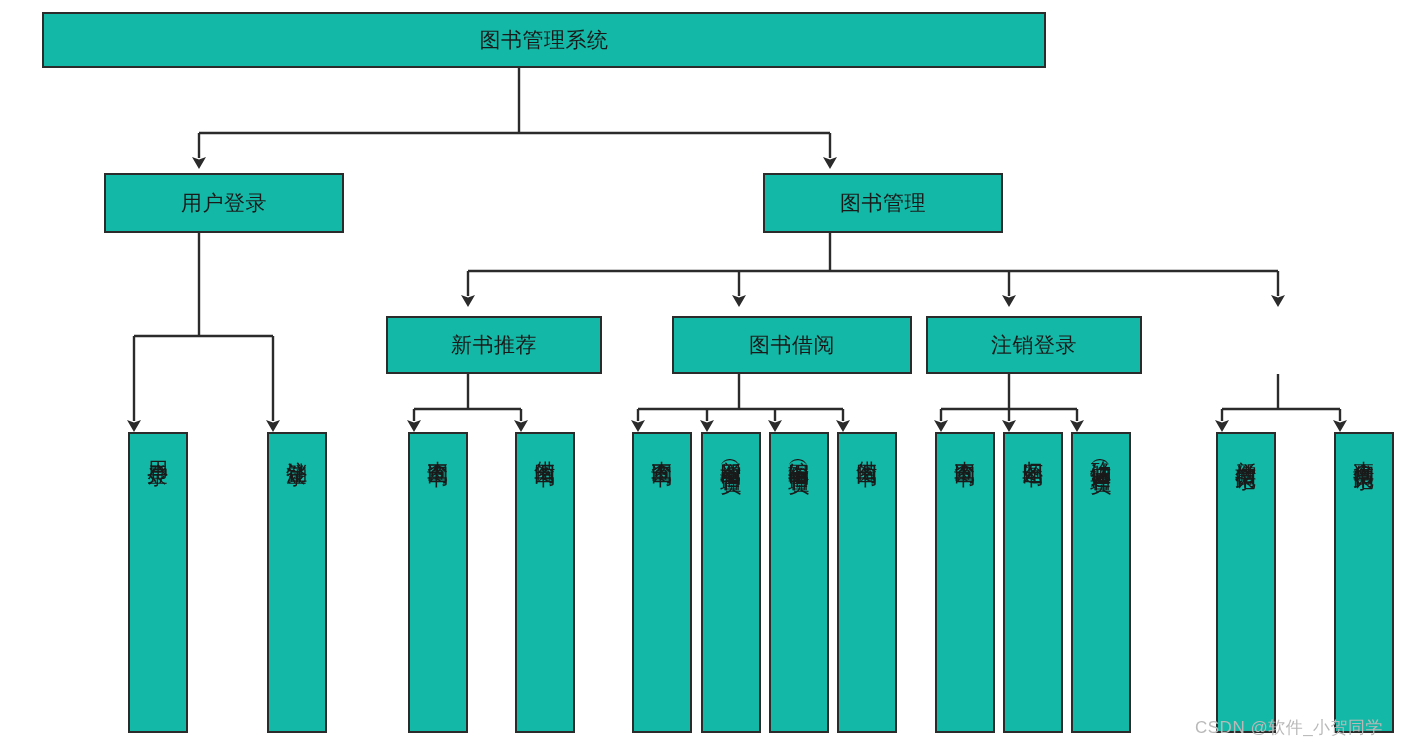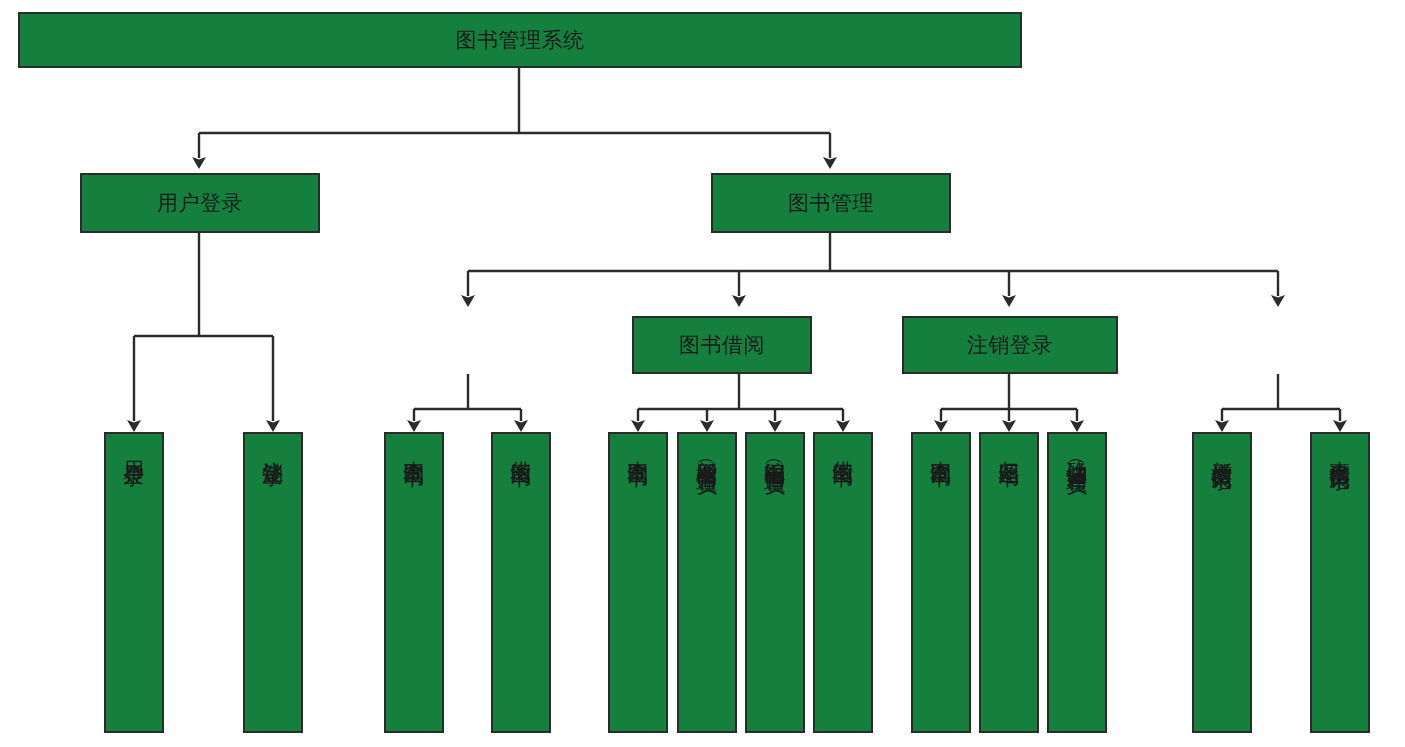--- a/index.html
+++ b/index.html
@@ -21,26 +21,27 @@
     position: absolute;
     left: 0;
     top: 0;
     width: 1405px;
     height: 747px;
     pointer-events: none;
   }
   .node {
     position: absolute;
     box-sizing: border-box;
-    background: #15803d;
+    background: #14b8a6;
     border: 2px solid #2b2b2b;
     display: flex;
     align-items: center;
     justify-content: center;
     color: #1a1a1a;
+    margin-left: 24px;
   }
   .node .label {
     display: block;
     text-align: center;
     line-height: 1.12;
     letter-spacing: 0.5px;
   }
   
   .node.horiz .label {
     font-size: 21px;
@@ -125,25 +126,28 @@
     </g>
   </svg>
 
   <div class="node root horiz" style="left:18px; top:12px; width:1004px; height:56px;">
     <span class="label">图书管理系统</span>
   </div>
 
   <div class="node horiz" style="left:80px; top:173px; width:240px; height:60px;">
     <span class="label">用户登录</span>
   </div>
-  <div class="node horiz" style="left:711px; top:173px; width:240px; height:60px;">
+  <div class="node horiz" style="left:739px; top:173px; width:240px; height:60px;">
     <span class="label">图书管理</span>
   </div>
 
-  <div class="node horiz" style="left:632px; top:316px; width:180px; height:58px;">
+  <div class="node horiz" style="left:362px; top:316px; width:216px; height:58px;">
+    <span class="label">新书推荐</span>
+  </div>
+  <div class="node horiz" style="left:648px; top:316px; width:240px; height:58px;">
     <span class="label">图书借阅</span>
   </div>
   <div class="node horiz" style="left:902px; top:316px; width:216px; height:58px;">
     <span class="label">注销登录</span>
   </div>
 
   <div class="node vert" style="left:104px; top:432px; width:60px; height:301px;">
     <span class="label">用户登录</span>
   </div>
   <div class="node vert" style="left:243px; top:432px; width:60px; height:301px;">
@@ -180,14 +184,15 @@
     <span class="label">确认归还（管理员）</span>
   </div>
 
   <div class="node vert" style="left:1192px; top:432px; width:60px; height:301px;">
     <span class="label">新增借阅记录</span>
   </div>
   <div class="node vert" style="left:1310px; top:432px; width:60px; height:301px;">
     <span class="label">查询借阅记录</span>
   </div>
 
+  <div class="watermark" style="left:1195px; top:716px;">CSDN @软件_小贺同学</div>
 
 </div>
 
 </body></html>

